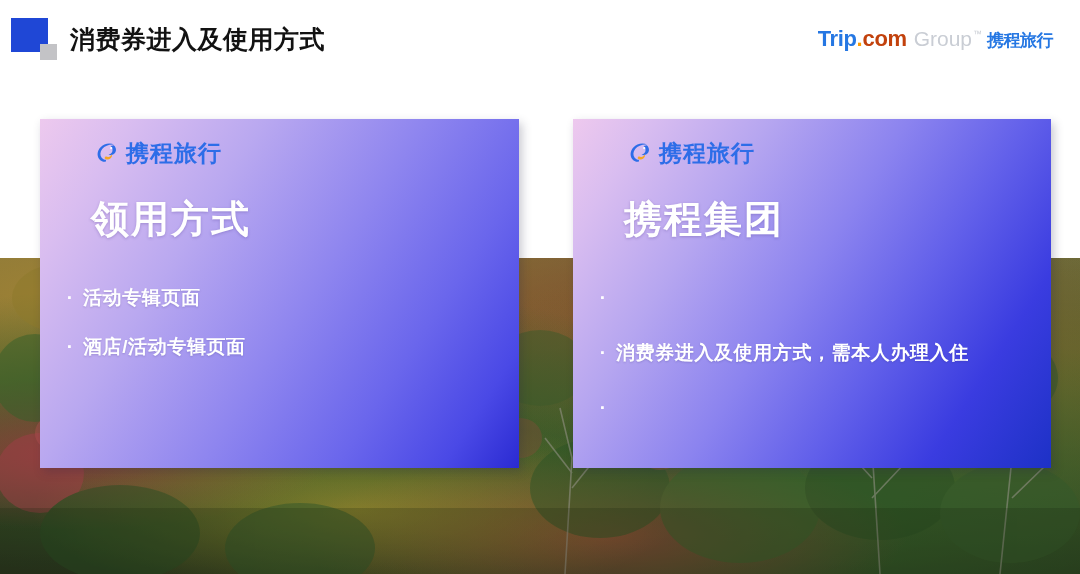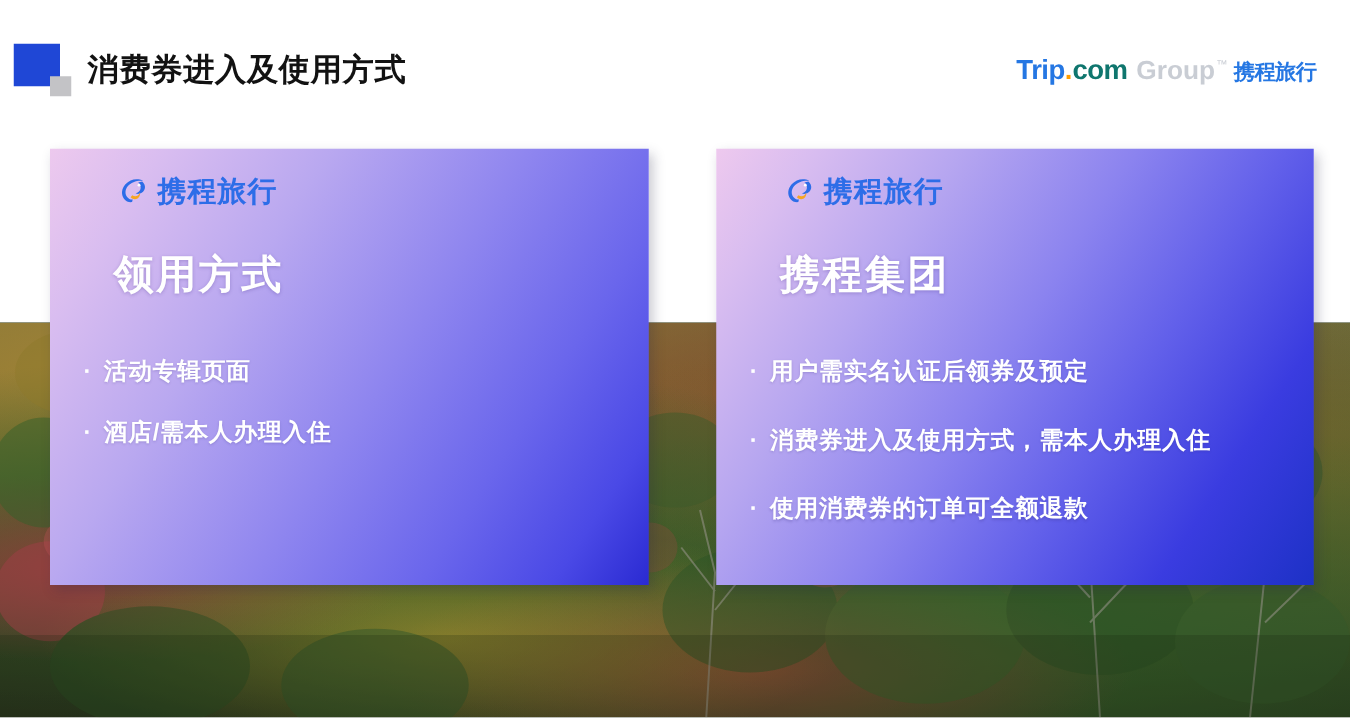--- a/index.html
+++ b/index.html
@@ -37,21 +37,20 @@
   .bg-photo svg { display: block; width: 1080px; height: 316px; }
 
   
   .header {
     position: absolute;
     left: 0; top: 0;
     width: 1080px;
     height: 80px;
     background: #ffffff;
     z-index: 5;
-    margin-top: 17px;
   }
   .header-mark {
     position: absolute;
     left: 11px;
     top: 18px;
     width: 46px;
     height: 42px;
   }
   .mark-blue {
     position: absolute;
@@ -93,26 +92,26 @@
     letter-spacing: -0.4px;
   }
   .brand-dot {
     font-size: 22px;
     font-weight: bold;
     color: #ff9d00;
   }
   .brand-com {
     font-size: 22px;
     font-weight: bold;
-    color: #0f766e;
+    color: #c2410c;
     letter-spacing: -0.4px;
   }
   .brand-group {
     font-size: 21px;
-    font-weight: bold;
+    font-weight: normal;
     color: #c9cdd4;
     margin-left: 7px;
     letter-spacing: 0px;
   }
   .brand-tm {
     font-size: 9px;
     color: #c9cdd4;
     margin-left: 1px;
     position: relative;
     top: -9px;
@@ -178,21 +177,21 @@
     font-weight: bold;
     color: #2d6de8;
     letter-spacing: 1px;
     line-height: 27px;
   }
 
   .card-title {
     position: absolute;
     left: 51px;
     top: 76px;
-    font-size: 32px;
+    font-size: 38px;
     font-weight: bold;
     color: #ffffff;
     letter-spacing: 2px;
     line-height: 48px;
     text-shadow: 0 1px 3px rgba(60, 40, 130, 0.28);
     white-space: nowrap;
   }
 
   .bullets {
     position: absolute;
@@ -418,21 +417,21 @@
 
     <div class="card-title">领用方式</div>
 
     <div class="bullets">
       <div class="bullet-row">
         <span class="bullet-dot">·</span>
         <span class="bullet-text">活动专辑页面</span>
       </div>
       <div class="bullet-row">
         <span class="bullet-dot">·</span>
-        <span class="bullet-text">酒店/需本人办理入住</span>
+        <span class="bullet-text">酒店/活动专辑页面</span>
       </div>
     </div>
   </div>
 
   <div class="card card-right">
 
     <div class="ctrip-logo">
       <svg class="ctrip-dolphin" viewBox="0 0 32 32" xmlns="http://www.w3.org/2000/svg">
         <path d="M25.5 5.5c-5.8-.6-11.4 1.3-14.6 5.2-2.6 3.2-2.8 7.4-.6 10.2 1.3 1.7 3.3 2.6 5.3 2.4l-.6 2.4c-2.9.4-5.9-.8-7.7-3.3-2.9-4-2.3-9.6 1.4-13.6C12.9 4.4 19.4 2.6 25.5 5.5z" fill="#2d6de8"></path>
         <path d="M24.6 6.2c1.9 1.6 2.9 3.9 2.6 6.1-.4 2.8-2.6 4.9-5.3 5.5-1.3.3-2.5.1-3.5-.5 2.2-.4 4-1.9 4.6-4 .6-2.3-.3-4.7-2.2-6.2l3.8-.9z" fill="#2d6de8"></path>
@@ -440,26 +439,24 @@
         <circle cx="21.6" cy="9.6" r="1.35" fill="#ffffff"></circle>
       </svg>
       <span class="ctrip-word">携程旅行</span>
     </div>
 
     <div class="card-title">携程集团</div>
 
     <div class="bullets">
       <div class="bullet-row">
         <span class="bullet-dot">·</span>
-        <span class="bullet-text">用户需实名认证后领券及预定</span>
       </div>
       <div class="bullet-row">
         <span class="bullet-dot">·</span>
         <span class="bullet-text">消费券进入及使用方式，需本人办理入住</span>
       </div>
       <div class="bullet-row">
         <span class="bullet-dot">·</span>
-        <span class="bullet-text">使用消费券的订单可全额退款</span>
       </div>
     </div>
   </div>
 
 </div>
 
 </body></html>

